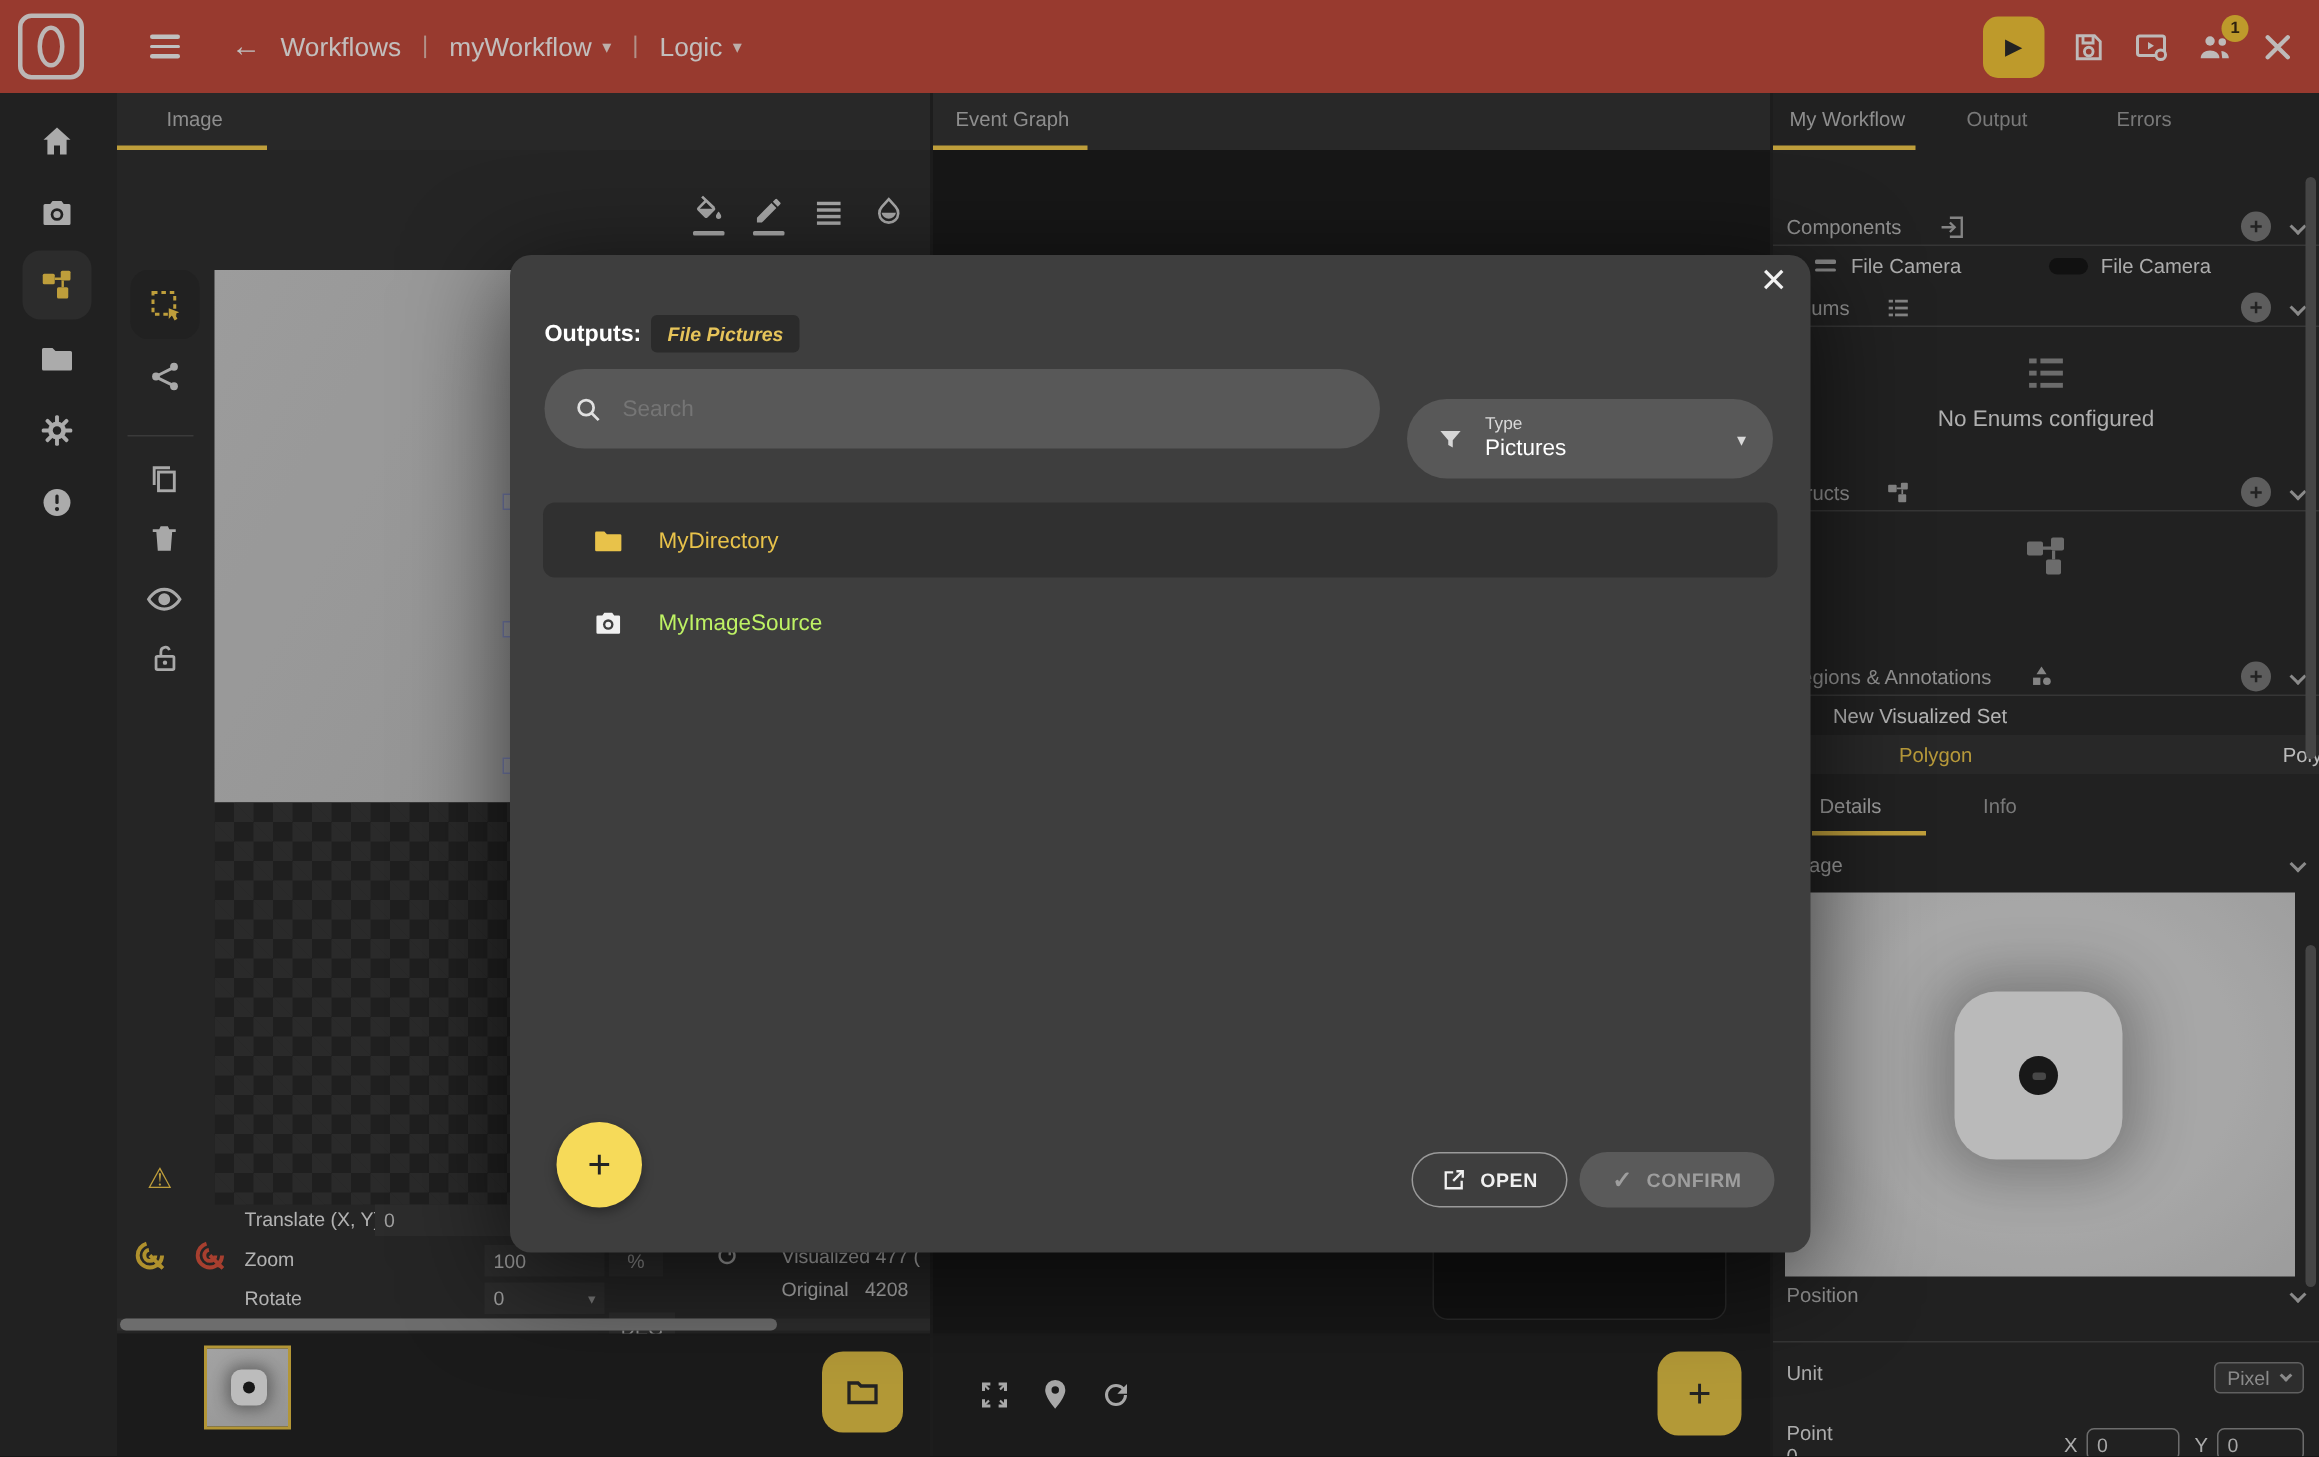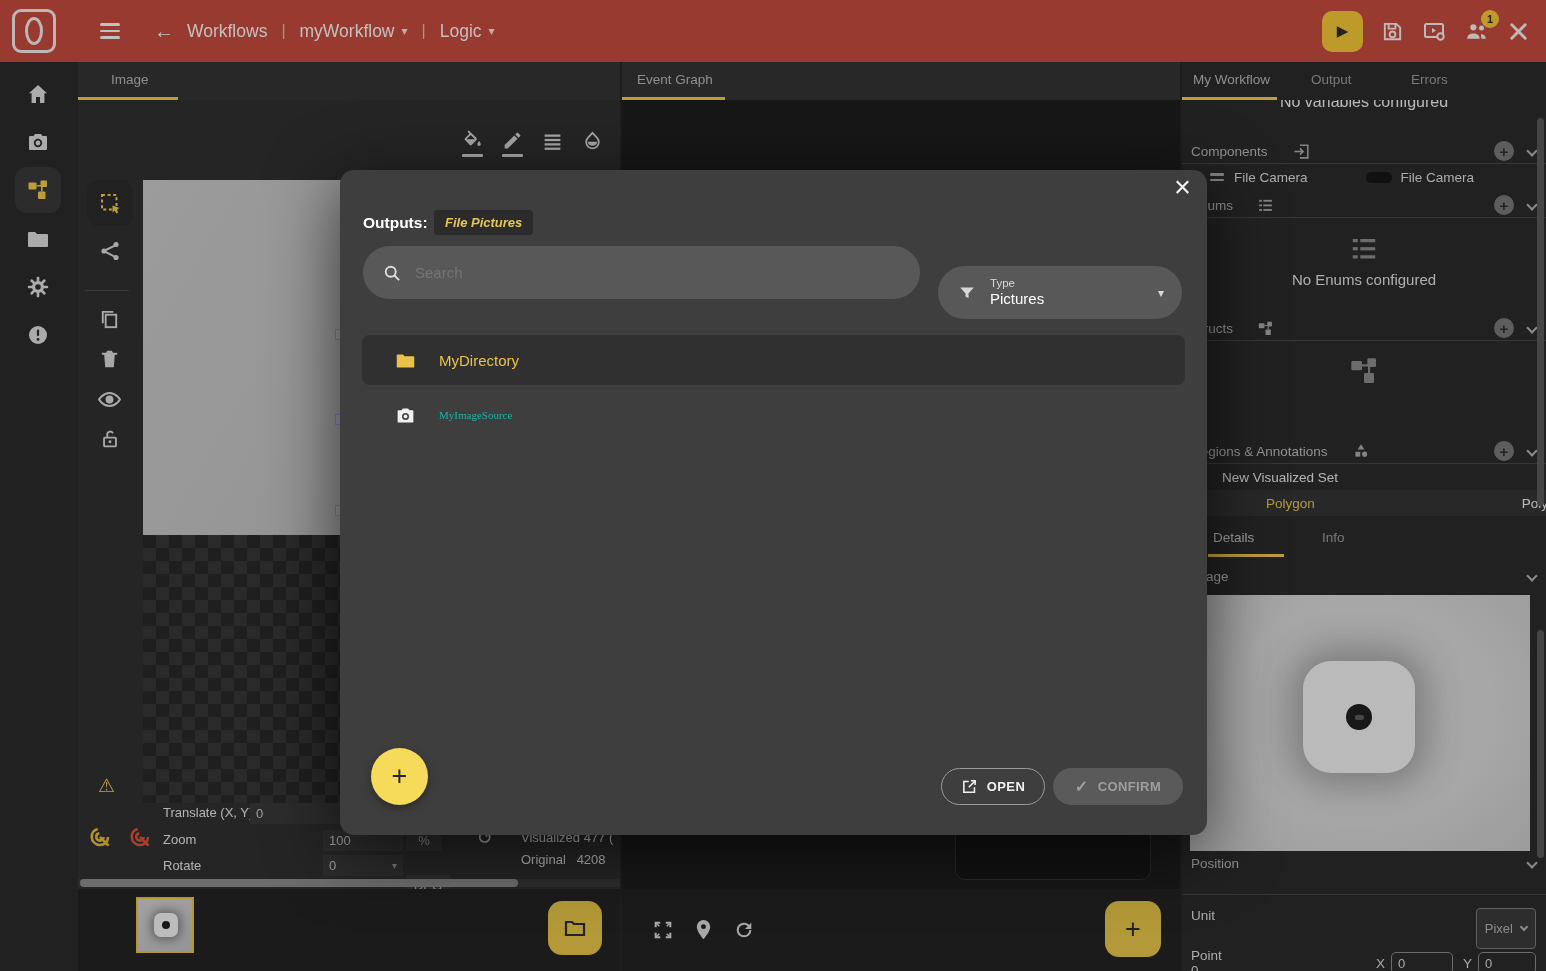--- a/index.html
+++ b/index.html
@@ -363,21 +363,20 @@
 
   <aside class="right-panel">
     <div class="panel-head" style="background:#2a2a2a;">
       <span class="ptab" style="left:11px;">My Workflow</span>
       <span class="ptab" style="left:129px;color:#9a9a9a;">Output</span>
       <span class="ptab" style="left:229px;color:#9a9a9a;">Errors</span>
       <span class="punder" style="left:0;width:95px;"></span>
     </div>
 
     <div class="abs" style="left:0;top:38px;right:0;bottom:0;overflow:hidden;">
-      <div class="empty-txt" style="top:-7px;font-size:16px;color:#e8e8e8;">No variables configured</div>
 
       <div class="sec-head" style="top:38px;">
         <span>Components</span>
         <svg width="19" height="19" viewBox="0 0 24 24" fill="none" stroke="#a8a8a8" stroke-width="2">
             <path d="M10 4h10v16H10"></path>
             <path d="M3 12h10"></path>
             <path d="M10 8l4 4-4 4"></path>
           </svg>
         <span class="sec-tools">
           <span class="pluscirc">+</span>
@@ -501,21 +500,21 @@
       <div class="sec-head" style="top:750px;">
         <span>Position</span>
         <span class="sec-tools">
             <span class="chev"></span>
           </span>
       </div>
       <div class="sec-div" style="top:794px;"></div>
 
       <div class="abs" style="left:9px;top:808px;right:10px;height:24px;display:flex;align-items:flex-start;color:#dadada;font-size:13.5px;">
         <span>Unit</span>
-        <span style="margin-left:auto;display:flex;align-items:center;gap:8px;border:1px solid #7a7a7a;border-radius:4px;background:#3a3a3a;color:#b0b0b0;font-size:13px;padding:12px 8px;cursor:pointer;">
+        <span style="margin-left:auto;display:flex;align-items:center;gap:8px;border:1px solid #7a7a7a;border-radius:4px;background:#3a3a3a;color:#b0b0b0;font-size:13px;padding:2px 8px;cursor:pointer;">
           <span>Pixel</span>
             <span class="chev" style="width:6px;height:6px;margin-top:-3px;"></span>
         </span>
       </div>
 
       <div class="abs" style="left:9px;top:850px;right:10px;height:26px;display:flex;align-items:center;color:#dadada;font-size:13.5px;">
         <span>Point 0</span>
         <span style="margin-left:148px;">X</span>
         <input style="margin-left: 6px; width: 62px; height: 22px; background: transparent; border: 1px solid rgb(138, 138, 138); border-radius: 5px; color: rgb(213, 213, 213); font-size: 13px; padding: 0px 6px;" value="0">
         <span style="margin-left:10px;">Y</span>
@@ -563,21 +562,21 @@
           <path d="M3 5h6l2 2h10a1 1 0 011 1v11a1 1 0 01-1 1H3a1 1 0 01-1-1V6a1 1 0 011-1z"></path>
         </svg>
       <span style="font-size:15px;color:#e8c24a;">MyDirectory</span>
     </div>
     <div class="mrow" style="top:220px;">
       <svg width="21" height="21" viewBox="0 0 24 24" fill="#f0f0f0">
           <path d="M9 4L7.5 6H4a1 1 0 00-1 1v12a1 1 0 001 1h16a1 1 0 001-1V7a1 1 0 00-1-1h-3.5L15 4z"></path>
           <circle cx="12" cy="13" r="4" fill="#3e3e3e"></circle>
           <circle cx="12" cy="13" r="2.2" fill="#f0f0f0"></circle>
         </svg>
-      <span style="font-size:11px;color:#14b8a6;font-family:Liberation Serif, serif;">MyImageSource</span>
+      <span style="font-size:15px;color:#bef264;">MyImageSource</span>
     </div>
 
     <div class="abs" style="left:31px;top:578px;width:57px;height:57px;border-radius:50%;background:#f6da59;display:flex;align-items:center;justify-content:center;font-size:27px;color:#232323;cursor:pointer;box-shadow:0 3px 8px rgba(0,0,0,0.35);">
       <span>+</span>
     </div>
 
     <div class="modal-btn" style="left:601px;top:598px;width:104px;border:1px solid #9a9a9a;color:#f0f0f0;">
       <svg width="17" height="17" viewBox="0 0 24 24" fill="none" stroke="currentColor" stroke-width="2.2">
           <path d="M19 13v7H4V5h7"></path>
           <path d="M14 4h6v6"></path>

